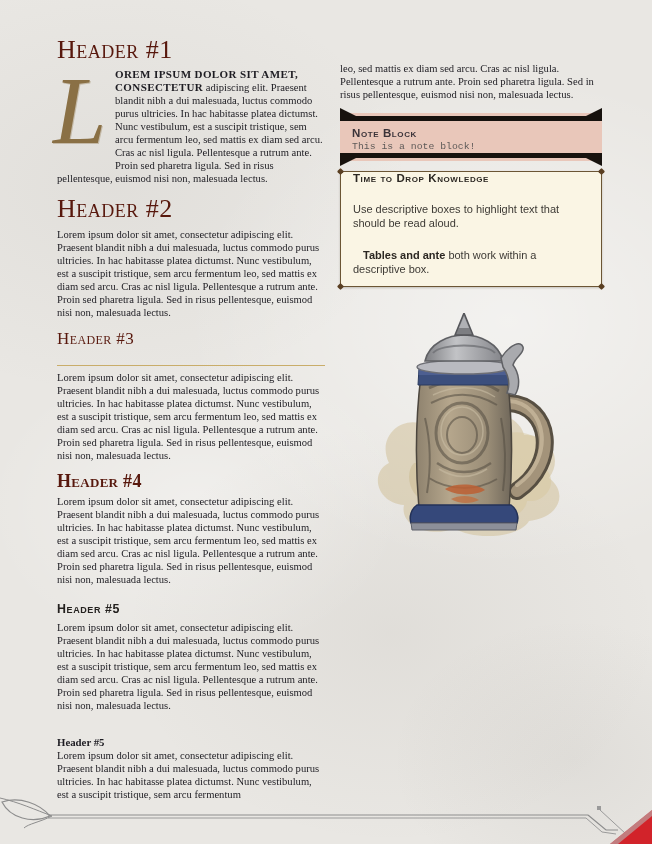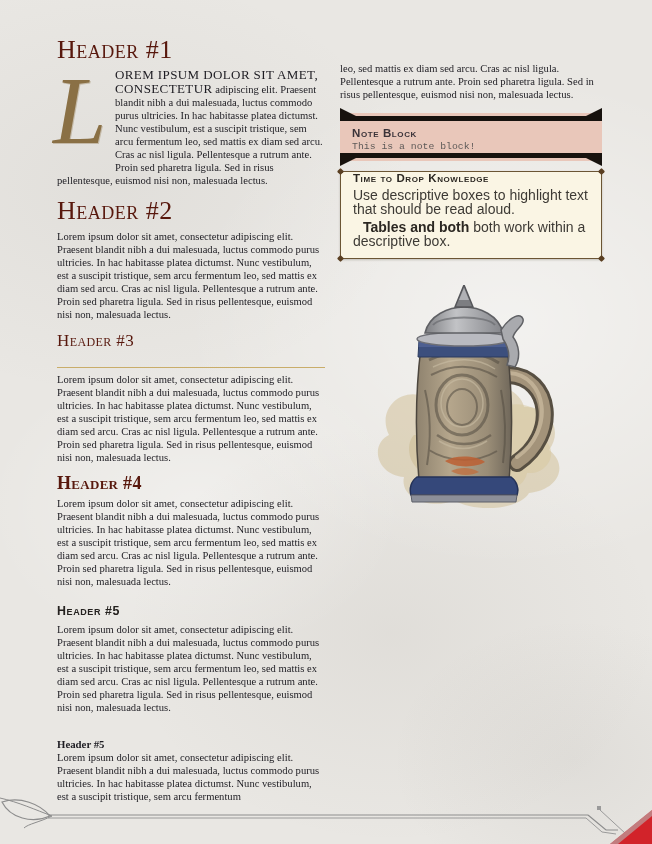--- a/index.html
+++ b/index.html
@@ -51,21 +51,21 @@
     margin:24px 0 1px 0;
   }
 
   
   .dropcap{
     float:left; font-family:"Liberation Serif", serif; font-style:italic;
     font-size:96px; line-height:0.82; color:#8a7045;
     width:56px; height:100px; margin:4px 6px 0 -4px;
     text-shadow:1px 1px 0 rgba(138,112,69,0.35);
   }
-  .lead-caps{ font-size:13px; letter-spacing:0.4px; font-weight:normal; color:#1d1c22; }
+  .lead-caps{ font-size:11px; letter-spacing:0.4px; font-weight:bold; color:#1d1c22; }
 
   
   .note{
     position:relative; background:#e9c7ba; margin:12px 0 0 0;
     padding:14px 12px 4px 12px; min-height:48px;
   }
   .note-frame{ position:absolute; left:0; top:-5px; width:100%; height:calc(100% + 10px); pointer-events:none; }
   .note-title{
     font-family:"Liberation Sans", sans-serif; font-variant:small-caps;
     font-weight:bold; font-size:11.5px; color:#3a3339; letter-spacing:0.6px;
@@ -85,22 +85,22 @@
     position:absolute; width:5px; height:5px; background:#5a3f22;
     border-radius:1px; transform:rotate(45deg);
   }
   .dot.tl{ left:-3px; top:-3px; } .dot.tr{ right:-3px; top:-3px; }
   .dot.bl{ left:-3px; bottom:-3px; } .dot.br{ right:-3px; bottom:-3px; }
   .desc-title{
     font-family:"Liberation Sans", sans-serif; font-variant:small-caps;
     font-weight:bold; font-size:11.5px; color:#2b2722; letter-spacing:0.6px;
   }
   .desc-body{
-    font-family:"Liberation Sans", sans-serif; font-size:14px;
-    line-height:14px; color:#3d3a35; margin-top:4px;
+    font-family:"Liberation Sans", sans-serif; font-size:11px;
+    line-height:14px; color:#3d3a35; margin-top:18px;
   }
   .desc-indent{ text-indent:10px; }
   .desc-indent b{ color:#2b2722; }
 
   
   .art{ margin:26px auto 0 auto; width:224px; height:230px; }
 
   
   .footer-svg{ position:absolute; left:0; bottom:0; width:652px; height:50px; }
 </style>
@@ -143,21 +143,21 @@
         <div class="note-body">This is a note block!</div>
       </div>
 
       <div class="descbox">
         <span class="dot tl"></span>
         <span class="dot tr"></span>
         <span class="dot bl"></span>
         <span class="dot br"></span>
         <div class="desc-title">Time to Drop Knowledge</div>
         <div class="desc-body">Use descriptive boxes to highlight text that should be read aloud.</div>
-        <div class="desc-body desc-indent"><b>Tables and both</b><span> both work within a descriptive box.</span></div>
+        <div class="desc-body desc-indent"><b>Tables and ante</b><span> both work within a descriptive box.</span></div>
       </div>
 
       <div class="art">
         <svg viewBox="0 0 224 230" width="224" height="230" aria-hidden="true">
           <defs>
             <linearGradient id="bodyG" x1="0" y1="0" x2="1" y2="0">
               <stop offset="0" stop-color="#8e826e"></stop>
               <stop offset="0.35" stop-color="#b5a68c"></stop>
               <stop offset="0.75" stop-color="#9a8d77"></stop>
               <stop offset="1" stop-color="#6f675a"></stop>

